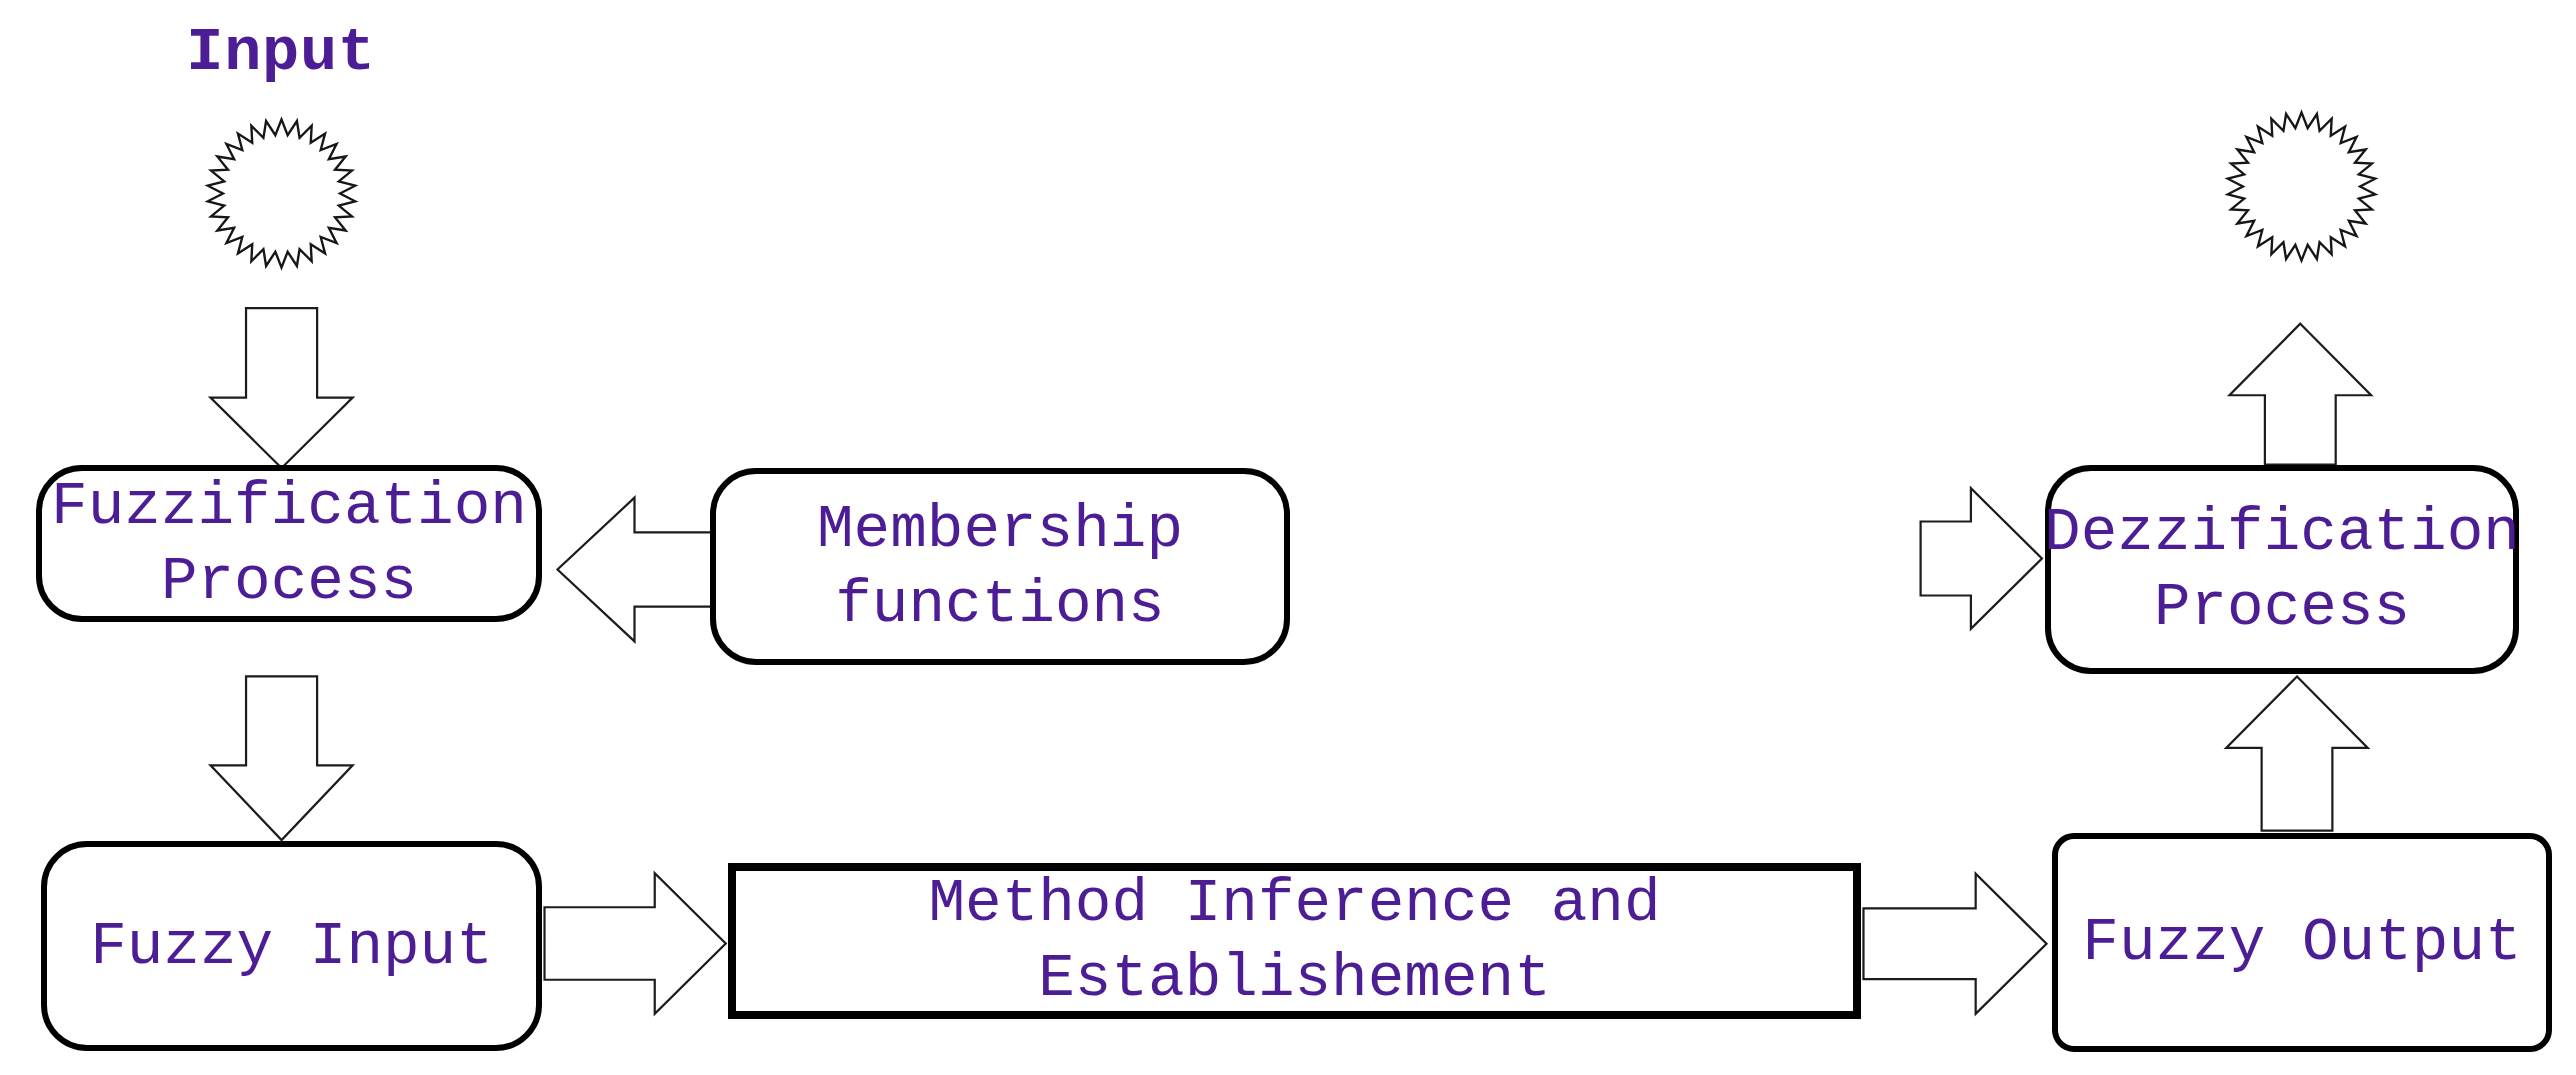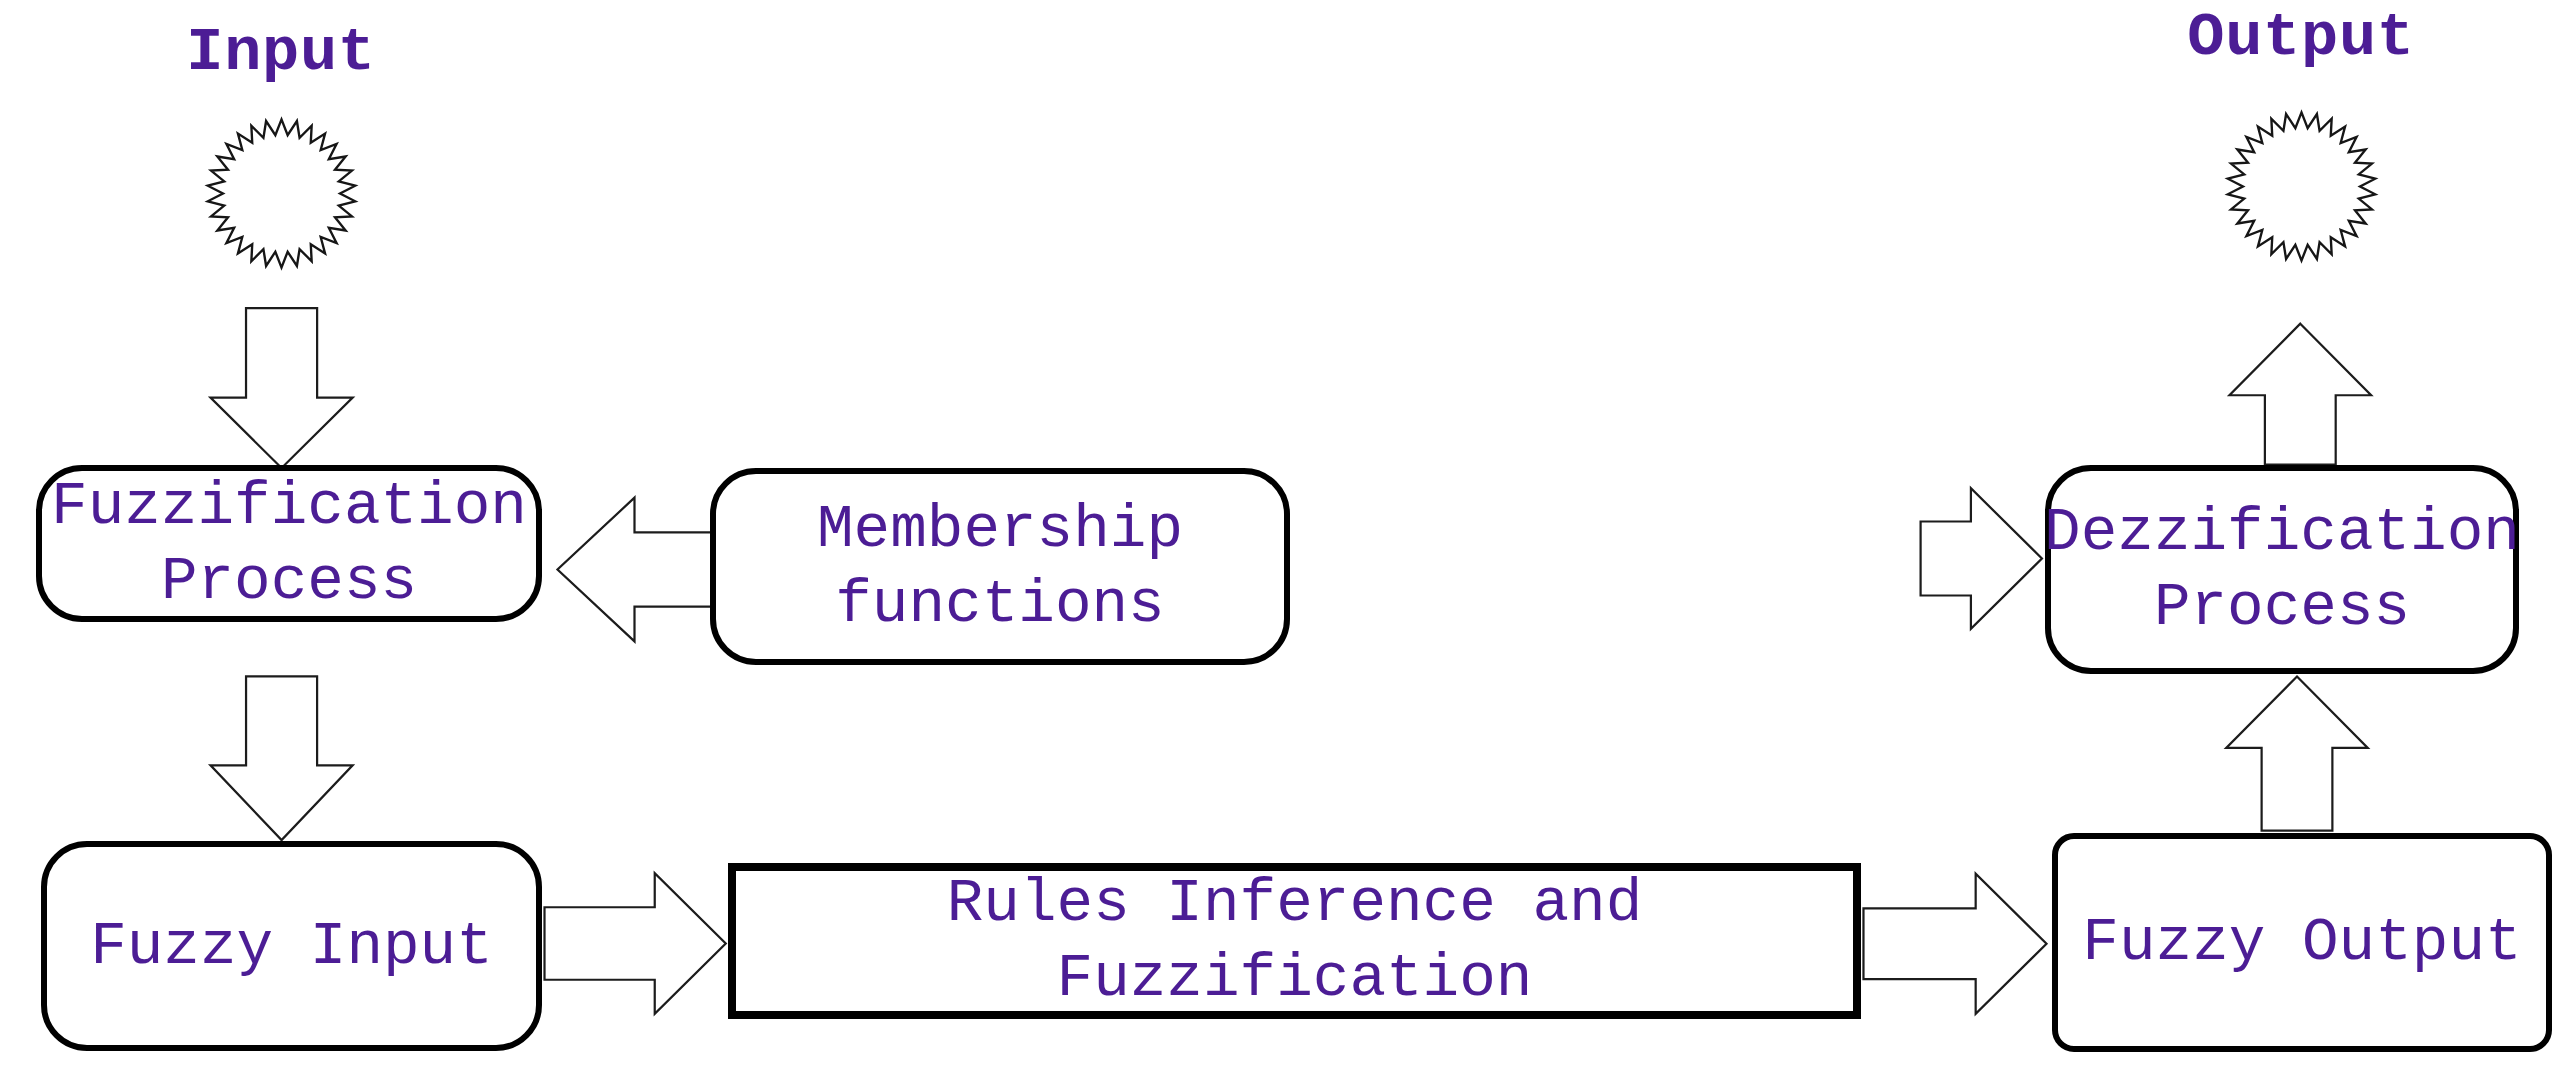--- a/index.html
+++ b/index.html
@@ -54,21 +54,20 @@
   .arrow{position:absolute;overflow:visible;}
   .arrow polygon{fill:#ffffff;stroke:#1c1c1c;stroke-width:3px;stroke-linejoin:miter;}
   .sb polygon{fill:#ffffff;stroke:#161616;stroke-width:3.2px;stroke-linejoin:miter;}
 </style>
 </head>
 <body>
 
 <div id="canvas">
 
   <div id="label-input" class="flow-label">Input</div>
-  <div id="label-output" class="flow-label">Output</div>
 
   <svg id="starburst-input" class="sb" width="163" height="163" viewBox="0 0 220 220">
     <polygon class="starburst" points="110.0,10.0 118.3,31.4 130.8,12.2 134.4,34.9 150.7,18.6 149.5,41.6 168.8,29.1 162.9,51.3 184.3,43.1 173.9,63.6 196.6,60.0 182.2,77.9 205.1,79.1 187.3,93.6 209.5,99.5 189.0,110.0 209.5,120.5 187.3,126.4 205.1,140.9 182.2,142.1 196.6,160.0 173.9,156.4 184.3,176.9 162.9,168.7 168.8,190.9 149.5,178.4 150.7,201.4 134.4,185.1 130.8,207.8 118.3,188.6 110.0,210.0 101.7,188.6 89.2,207.8 85.6,185.1 69.3,201.4 70.5,178.4 51.2,190.9 57.1,168.7 35.7,176.9 46.1,156.4 23.4,160.0 37.8,142.1 14.9,140.9 32.7,126.4 10.5,120.5 31.0,110.0 10.5,99.5 32.7,93.6 14.9,79.1 37.8,77.9 23.4,60.0 46.1,63.6 35.7,43.1 57.1,51.3 51.2,29.1 70.5,41.6 69.3,18.6 85.6,34.9 89.2,12.2 101.7,31.4"></polygon>
   </svg>
   <svg id="starburst-output" class="sb" width="163" height="163" viewBox="0 0 220 220">
     <polygon class="starburst" points="110.0,10.0 118.3,31.4 130.8,12.2 134.4,34.9 150.7,18.6 149.5,41.6 168.8,29.1 162.9,51.3 184.3,43.1 173.9,63.6 196.6,60.0 182.2,77.9 205.1,79.1 187.3,93.6 209.5,99.5 189.0,110.0 209.5,120.5 187.3,126.4 205.1,140.9 182.2,142.1 196.6,160.0 173.9,156.4 184.3,176.9 162.9,168.7 168.8,190.9 149.5,178.4 150.7,201.4 134.4,185.1 130.8,207.8 118.3,188.6 110.0,210.0 101.7,188.6 89.2,207.8 85.6,185.1 69.3,201.4 70.5,178.4 51.2,190.9 57.1,168.7 35.7,176.9 46.1,156.4 23.4,160.0 37.8,142.1 14.9,140.9 32.7,126.4 10.5,120.5 31.0,110.0 10.5,99.5 32.7,93.6 14.9,79.1 37.8,77.9 23.4,60.0 46.1,63.6 35.7,43.1 57.1,51.3 51.2,29.1 70.5,41.6 69.3,18.6 85.6,34.9 89.2,12.2 101.7,31.4"></polygon>
   </svg>
 
   <svg class="arrow" style="left:209px;top:305px" width="157" height="166" viewBox="0 0 212 224">
     <polygon points="50,4 146,4 146,125 194,125 98,220 2,125 50,125"></polygon>
@@ -109,21 +108,21 @@
 
   <div id="box-membership" class="node">
     <span>Membership functions</span>
   </div>
 
   <div id="box-fuzzy-input" class="node">
     <span>Fuzzy Input</span>
   </div>
 
   <div id="box-rules" class="node">
-    <span>Rules Inference and Fuzzification</span>
+    <span>Method Inference and Establishement</span>
   </div>
 
   <div id="box-fuzzy-output" class="node">
     <span>Fuzzy Output</span>
   </div>
 
   <div id="box-dezzification" class="node">
     <span>Dezzification</span>
     <span>Process</span>
   </div>

